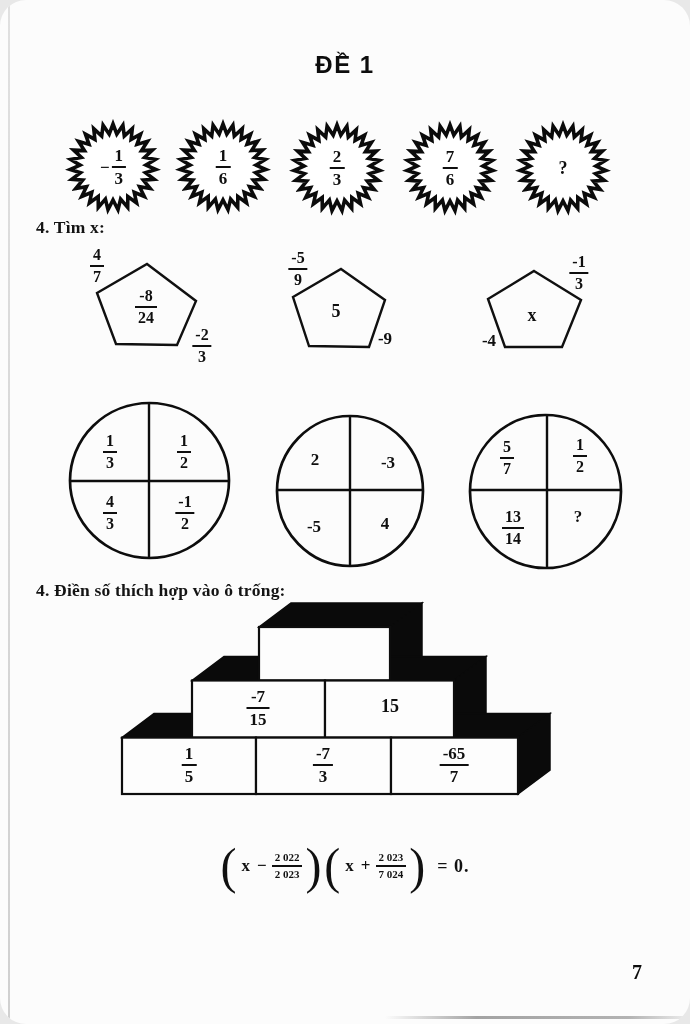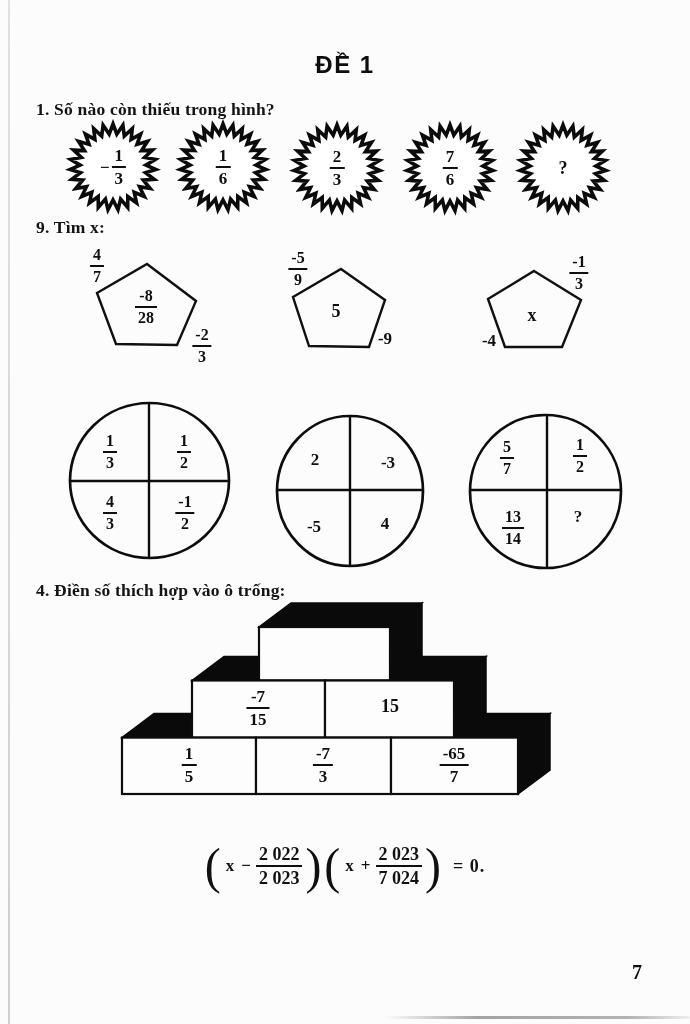--- a/index.html
+++ b/index.html
@@ -1,20 +1,20 @@
 <!DOCTYPE html>
 <html><head>
 <meta charset="utf-8">
 <style>
   html,body{margin:0;padding:0;}
   body{background:#e8e8e8;}
   #page{
     position:relative;width:690px;height:1024px;background:#fcfcfc;
     font-family:"Liberation Serif","DejaVu Serif",serif;color:#111;
-    overflow:hidden;margin:0 auto;
+    overflow:hidden;margin:0 auto;border-radius:26px;
   }
   .heading{
     position:absolute;font-weight:700;font-size:17.5px;color:#141414;
     white-space:nowrap;letter-spacing:.2px;
   }
   .title{
     position:absolute;left:0;right:0;top:51px;text-align:center;
     font-family:"Liberation Sans","DejaVu Sans",sans-serif;
     font-weight:700;font-size:24px;letter-spacing:1.5px;color:#0d0d0d;
   }
@@ -34,37 +34,36 @@
   .circ{fill:none;stroke:#0d0d0d;stroke-width:2.7;}
   .cline{stroke:#0d0d0d;stroke-width:2.4;}
   .pyr-black{fill:#0a0a0a;stroke:#0a0a0a;stroke-width:1.5;}
   .pyr-white{fill:#fdfdfd;stroke:#0d0d0d;stroke-width:2.2;}
   .equation{
     position:absolute;left:0;right:0;top:838px;height:56px;
     display:flex;align-items:center;justify-content:center;gap:3px;
   }
   .paren{font-size:48px;font-weight:400;line-height:.9;transform:scaleY(1.05);color:#101010;}
   .eq-var,.eq-op{font-weight:700;font-size:17px;padding:0 2px;}
-  .eq-frac{font-size:18px;font-weight:700;}
+  .eq-frac{font-size:11px;font-weight:700;}
   .eq-result{font-weight:700;font-size:18px;margin-left:9px;letter-spacing:1px;}
   .pagenum{position:absolute;left:632px;top:961px;font-weight:700;font-size:20px;color:#0c0c0c;}
   .edge-line{position:absolute;left:8px;top:0;width:2px;height:1024px;background:linear-gradient(#d4d4d4,#bdbdbd);opacity:.7;}
   .bottom-shadow{position:absolute;left:385px;top:1016px;width:305px;height:3px;
     background:linear-gradient(90deg,rgba(120,120,120,0),rgba(90,90,90,.55) 30%,rgba(90,90,90,.45) 80%,rgba(120,120,120,.1));border-radius:2px;}
 </style>
 </head>
 <body>
 
 <div id="page">
 
   <div class="edge-line"></div>
 
   <div class="title">ĐỀ 1</div>
 
-  <div class="heading" style="left:36px;top:99px">1. Số nào còn thiếu trong hình?</div>
 
   <div class="fig" style="left:65px;top:119px">
       <svg class="starburst" width="96" height="96">
         <polygon class="star" points="48.0,5.0 51.8,15.2 57.9,6.2 59.3,17.0 67.3,9.6 66.1,20.4 75.6,15.1 72.0,25.4 82.5,22.3 76.6,31.5 87.5,31.0 79.6,38.5 90.3,40.5 80.9,46.1 90.9,50.5 80.5,53.7 89.2,60.3 78.3,61.1 85.2,69.5 74.5,67.7 79.3,77.5 69.2,73.3 71.6,83.9 62.8,77.5 62.7,88.4 55.6,80.1 53.0,90.7 48.0,81.0 43.0,90.7 40.4,80.1 33.3,88.4 33.2,77.5 24.4,83.9 26.8,73.3 16.7,77.5 21.5,67.7 10.8,69.5 17.7,61.1 6.8,60.3 15.5,53.7 5.1,50.5 15.1,46.1 5.7,40.5 16.4,38.5 8.5,31.0 19.4,31.5 13.5,22.3 24.0,25.4 20.4,15.1 29.9,20.4 28.7,9.6 36.7,17.0 38.1,6.2 44.2,15.2"></polygon>
       </svg>
     </div>
   <div class="fig" style="left:175px;top:119px">
       <svg class="starburst" width="96" height="96">
         <polygon class="star" points="48.0,5.0 51.8,15.2 57.9,6.2 59.3,17.0 67.3,9.6 66.1,20.4 75.6,15.1 72.0,25.4 82.5,22.3 76.6,31.5 87.5,31.0 79.6,38.5 90.3,40.5 80.9,46.1 90.9,50.5 80.5,53.7 89.2,60.3 78.3,61.1 85.2,69.5 74.5,67.7 79.3,77.5 69.2,73.3 71.6,83.9 62.8,77.5 62.7,88.4 55.6,80.1 53.0,90.7 48.0,81.0 43.0,90.7 40.4,80.1 33.3,88.4 33.2,77.5 24.4,83.9 26.8,73.3 16.7,77.5 21.5,67.7 10.8,69.5 17.7,61.1 6.8,60.3 15.5,53.7 5.1,50.5 15.1,46.1 5.7,40.5 16.4,38.5 8.5,31.0 19.4,31.5 13.5,22.3 24.0,25.4 20.4,15.1 29.9,20.4 28.7,9.6 36.7,17.0 38.1,6.2 44.2,15.2"></polygon>
       </svg>
@@ -105,40 +104,40 @@
       </span>
   </div>
   <div class="lbl" style="left:450px;top:168px;font-size:17px">
     <span class="frac">
         <span class="num">7</span>
         <span class="den">6</span>
       </span>
   </div>
   <div class="lbl" style="left:563px;top:168px;font-size:18px">?</div>
 
-  <div class="heading" style="left:36px;top:217px">9. Tìm x:</div>
+  <div class="heading" style="left:36px;top:217px">4. Tìm x:</div>
 
   <div class="fig" style="left:0;top:240px">
     <svg width="690" height="140">
       <polygon class="pent" points="147,24 196,61 177,105 116,104 97,53"></polygon>
       <polygon class="pent" points="341,29 385,60 369,107 309,106 293,57"></polygon>
       <polygon class="pent" points="534,31 581,60 562,107 505,107 488,59"></polygon>
     </svg>
   </div>
 
   <div class="lbl" style="left:97px;top:266px">
     <span class="frac">
         <span class="num">4</span>
         <span class="den">7</span>
       </span>
   </div>
   <div class="lbl" style="left:146px;top:307px">
     <span class="frac">
         <span class="num">-8</span>
-        <span class="den">28</span>
+        <span class="den">24</span>
       </span>
   </div>
   <div class="lbl" style="left:202px;top:346px">
     <span class="frac">
         <span class="num">-2</span>
         <span class="den">3</span>
       </span>
   </div>
 
   <div class="lbl" style="left:298px;top:269px">

